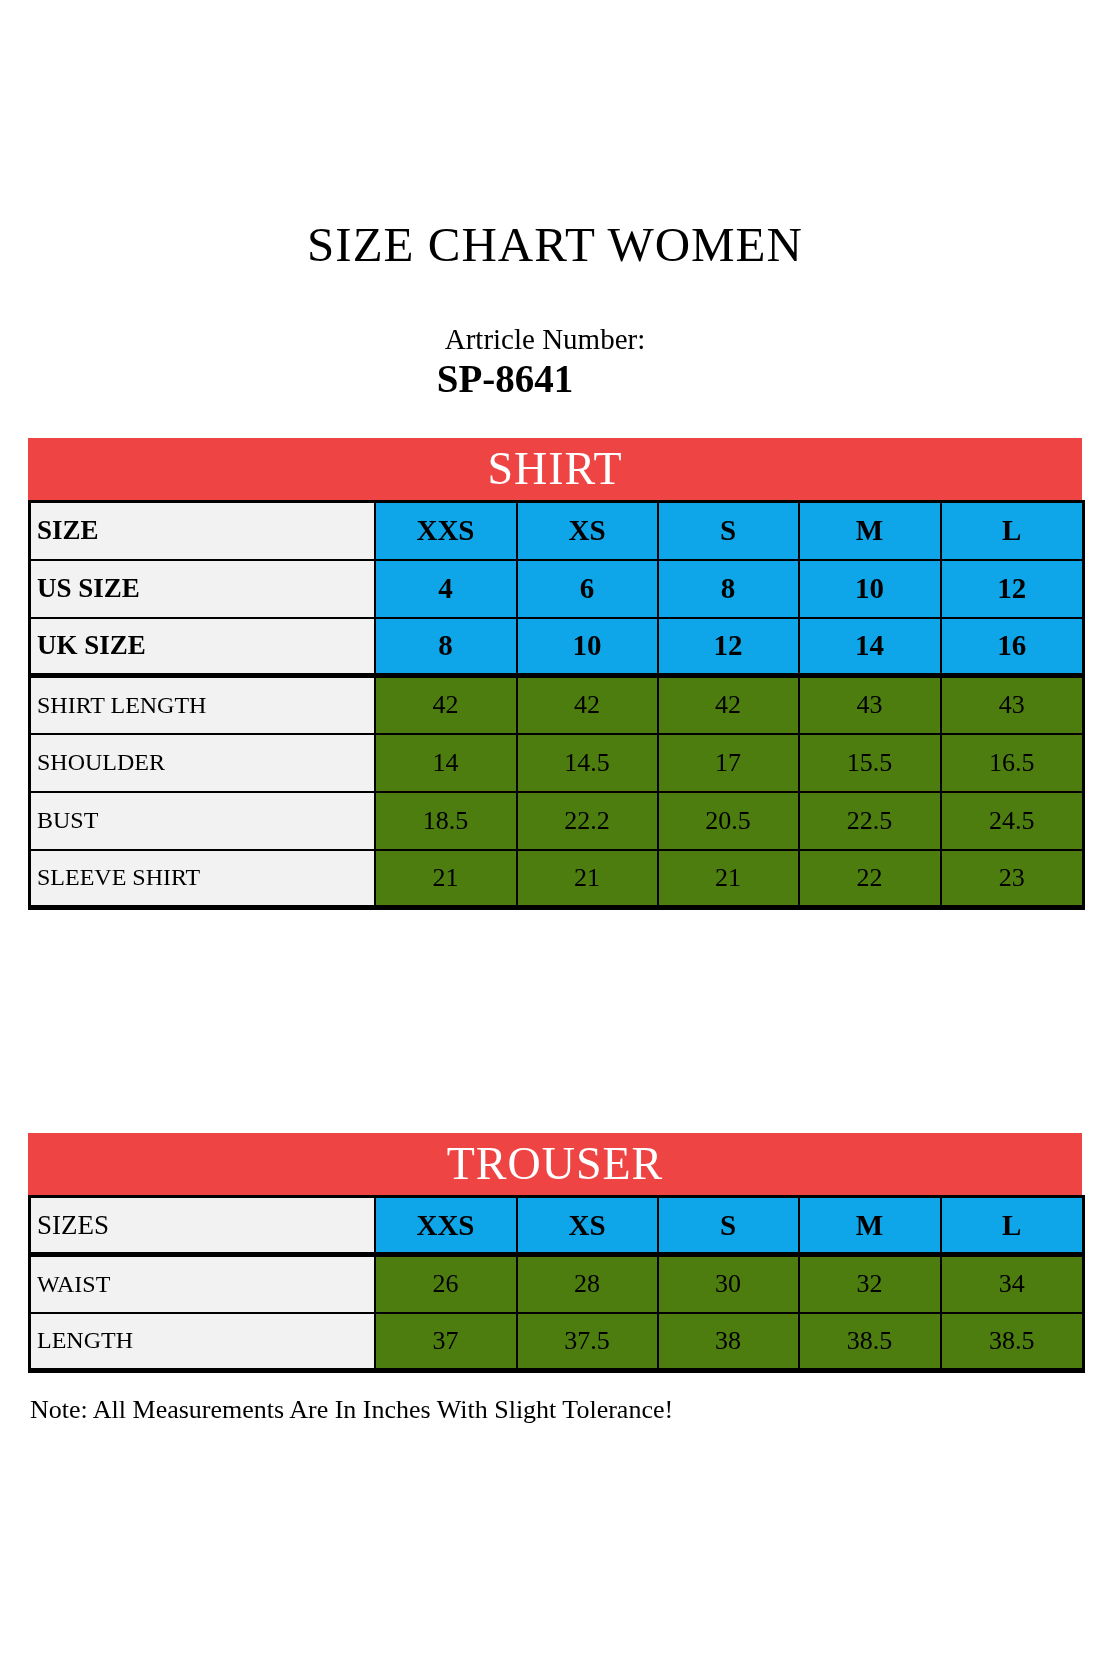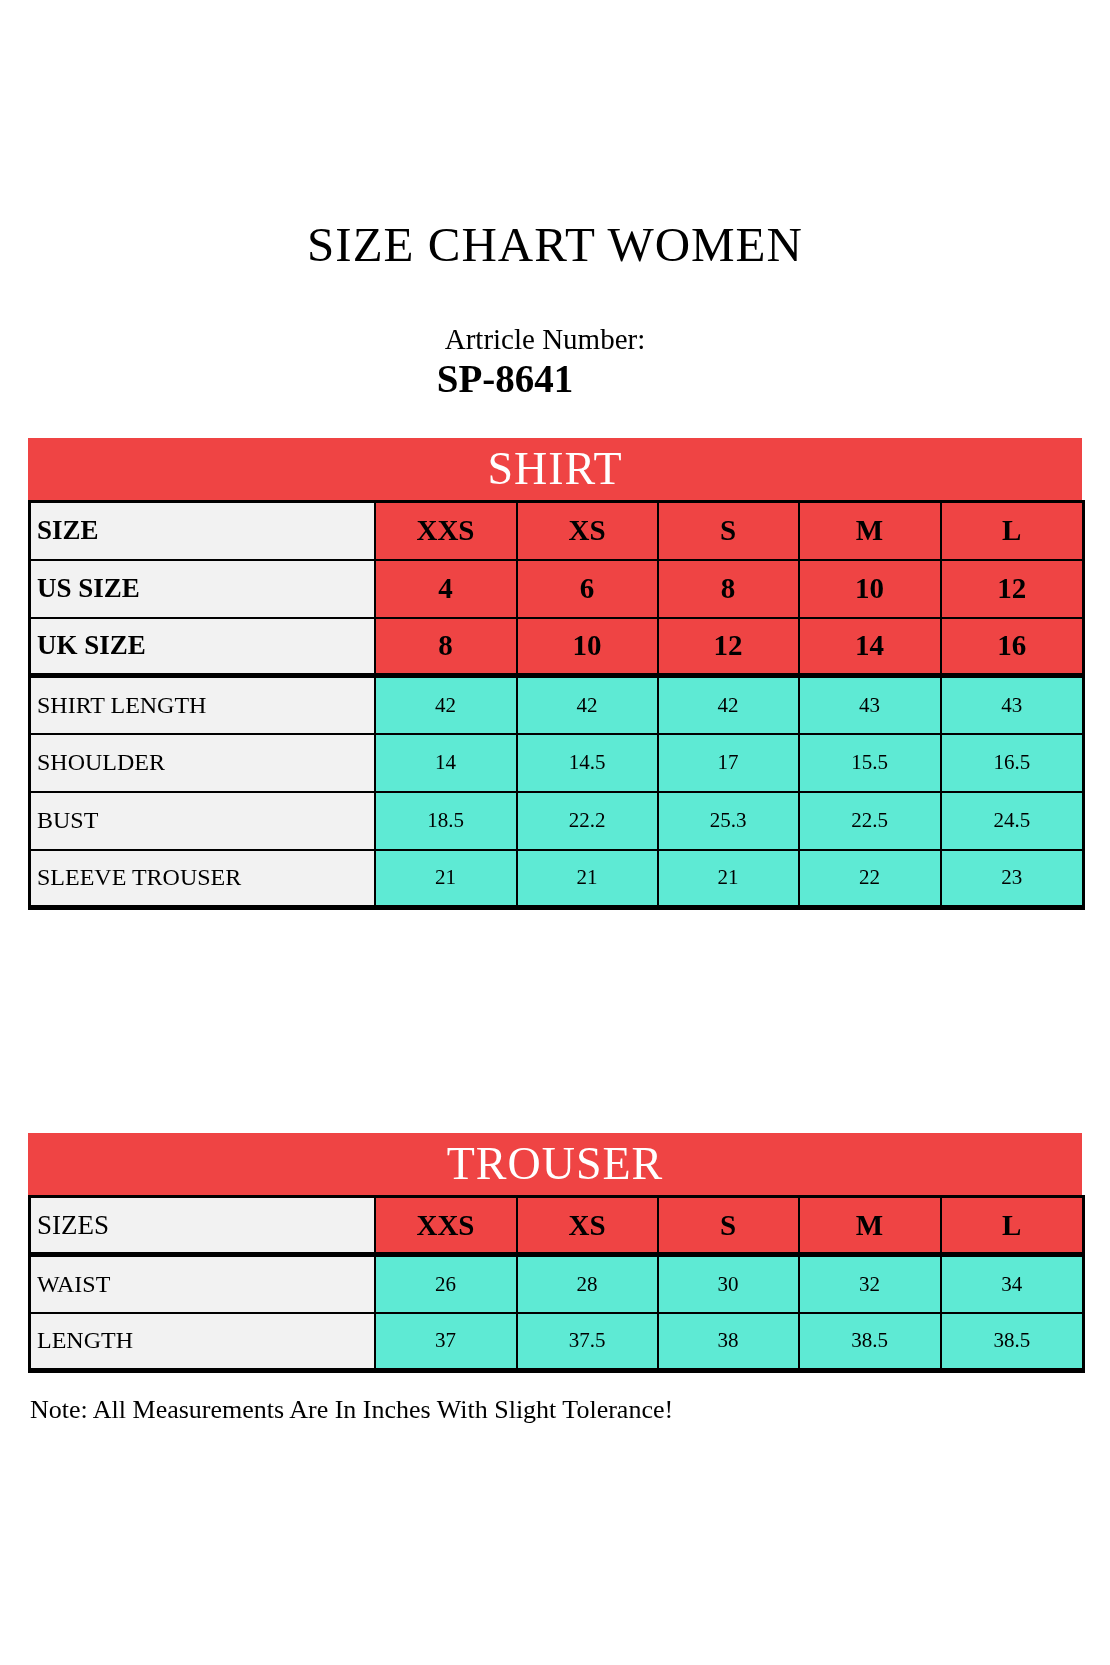--- a/index.html
+++ b/index.html
@@ -40,23 +40,23 @@
   }
   table.size-table th, table.size-table td {
     border:2px solid #000; height:58px; overflow:hidden; white-space:nowrap;
   }
   table.size-table th {
     text-align:left; padding-left:6px; font-weight:bold;
     background:#f2f2f2; font-size:27px;
   }
   table.size-table td { text-align:center; font-size:29px; }
 
-  tr.size td { background:#ef4444; font-weight:bold; }
+  tr.size td { background:#0ea5e9; font-weight:bold; }
   tr.measure th { font-weight:normal; font-size:24px; }
-  tr.measure td { background:#5eead4; font-weight:normal; font-size:21px; }
+  tr.measure td { background:#4d7c0f; font-weight:normal; font-size:26px; }
   tr.thick-bottom th, tr.thick-bottom td { border-bottom-width:5px; }
   tr.plain-label th { font-weight:normal; font-size:27px; }
 
   .note {
     position:absolute; top:1394px; left:30px;
     font-size:26px; line-height:1.2;
   }
 </style>
 </head>
 <body>
@@ -116,26 +116,26 @@
             <td>14</td>
             <td>14.5</td>
             <td>17</td>
             <td>15.5</td>
             <td>16.5</td>
           </tr>
           <tr class="measure">
             <th>BUST</th>
             <td>18.5</td>
             <td>22.2</td>
-            <td>25.3</td>
+            <td>20.5</td>
             <td>22.5</td>
             <td>24.5</td>
           </tr>
           <tr class="measure">
-            <th>SLEEVE TROUSER</th>
+            <th>SLEEVE SHIRT</th>
             <td>21</td>
             <td>21</td>
             <td>21</td>
             <td>22</td>
             <td>23</td>
           </tr>
         </tbody>
     </table>
   </section>
 

